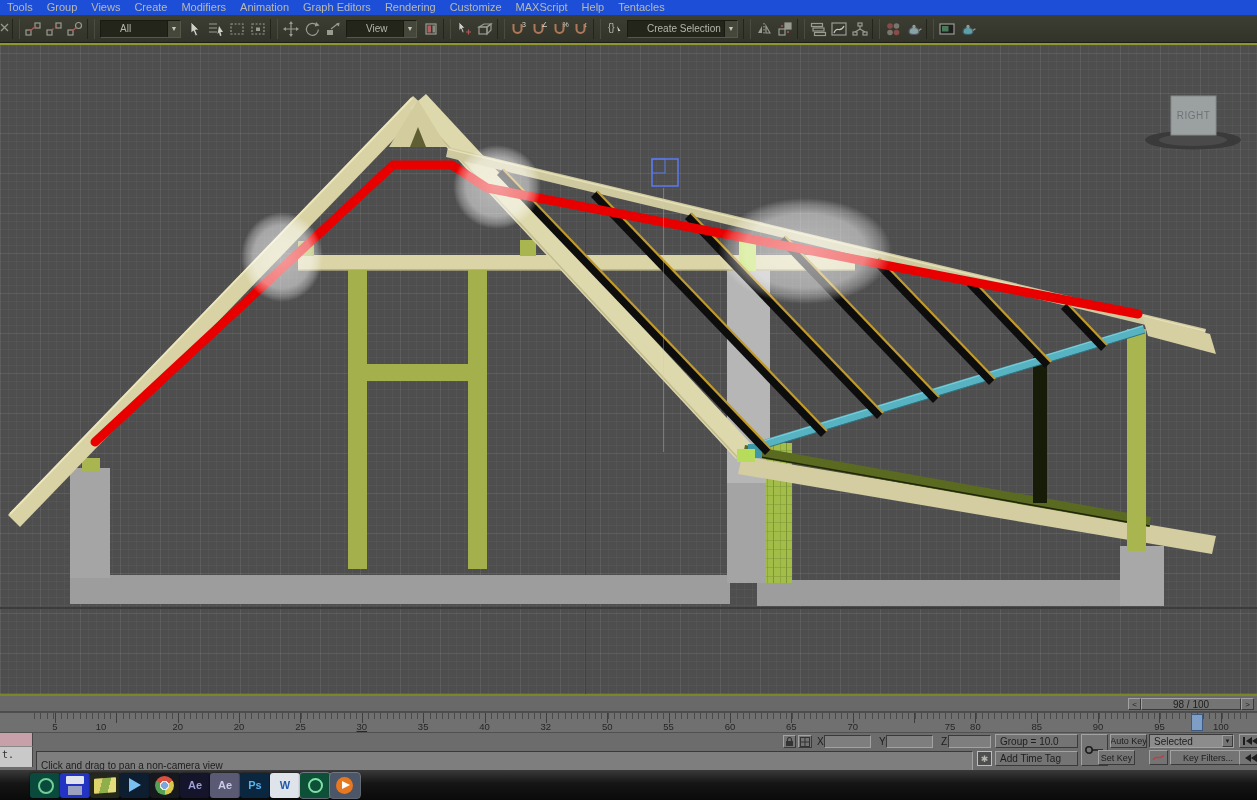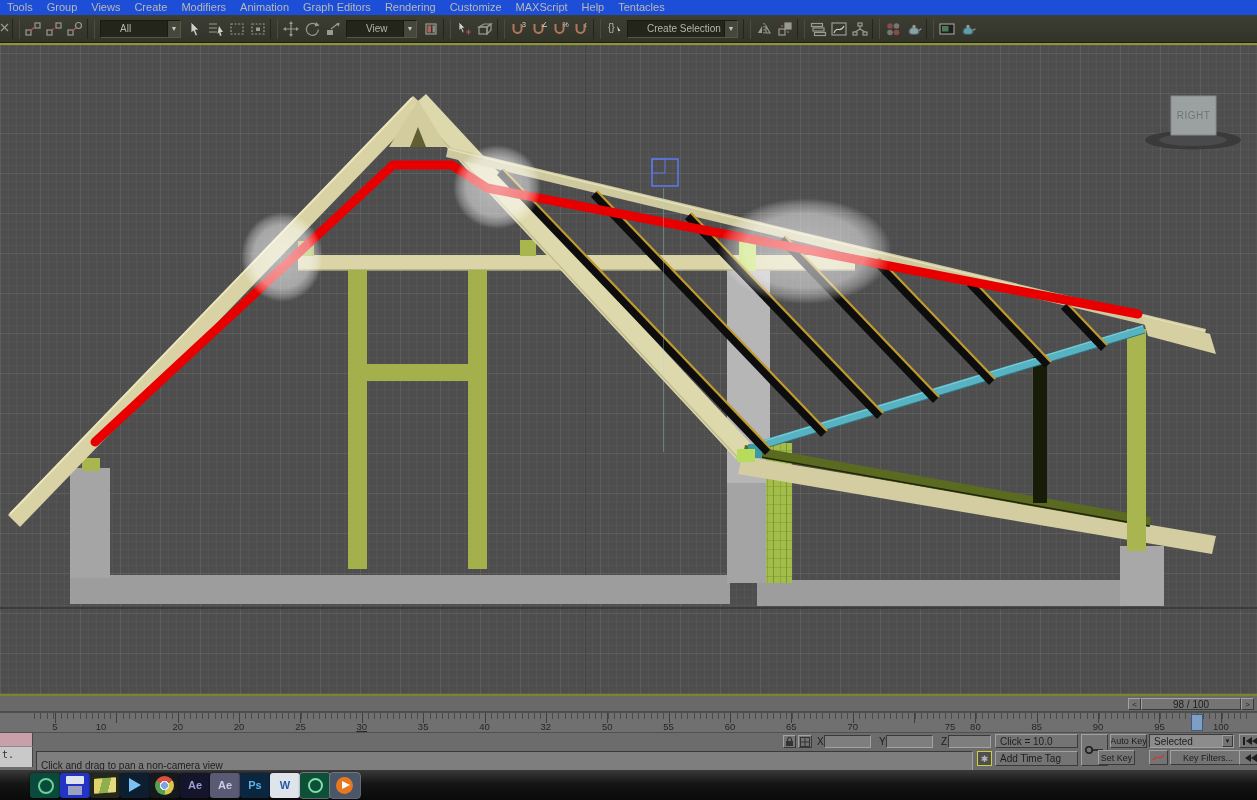--- a/index.html
+++ b/index.html
@@ -482,21 +482,21 @@
         </svg>
     </div>
 
     <div class="abs field" style="left:813px;top:3px">X:</div>
     <div class="abs field sunken" style="left:824px;top:2px;width:47px;height:13px"></div>
     <div class="abs field" style="left:875px;top:3px">Y:</div>
     <div class="abs field sunken" style="left:886px;top:2px;width:47px;height:13px"></div>
     <div class="abs field" style="left:937px;top:3px">Z:</div>
     <div class="abs field sunken" style="left:948px;top:2px;width:43px;height:13px"></div>
 
-    <div class="abs field raised" style="left:995px;top:1px;width:83px;height:14px">Click = 10.0</div>
+    <div class="abs field raised" style="left:995px;top:1px;width:83px;height:14px">Group = 10.0</div>
     <div class="abs btn" style="left:977px;top:18px;width:15px;height:15px;background:#4f4f4f;border:1px solid #cfcf3a;color:#b8b8b0;font-size:9px">✱</div>
     <div class="abs field raised" style="left:995px;top:18px;width:83px;height:15px">Add Time Tag</div>
 
     <div class="abs btn raised" style="left:1081px;top:1px;width:27px;height:32px">
       <svg width="21" height="12">
           <circle cx="5" cy="6" r="3.2" fill="none" stroke="#1d1d1d" stroke-width="1.6"></circle>
           <path d="M8 6 H19 M15 6 V9 M18 6 V9" stroke="#1d1d1d" stroke-width="1.6"></path>
         </svg>
     </div>
     <div class="abs btn raised" style="left:1110px;top:1px;width:37px;height:14px">Auto Key</div>

